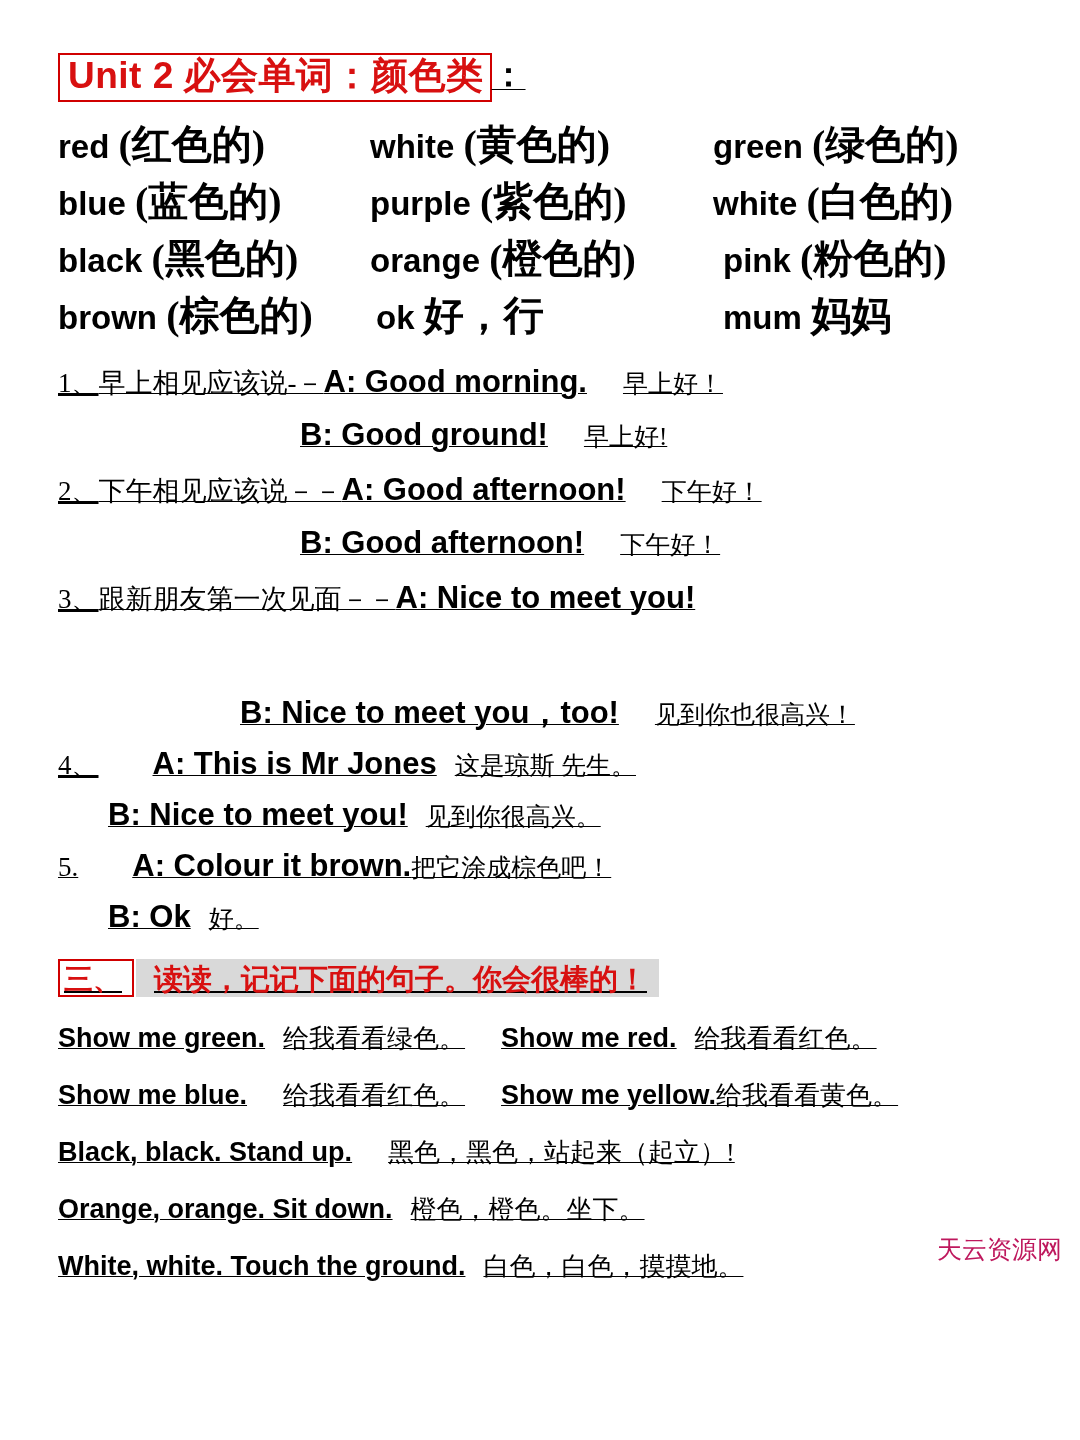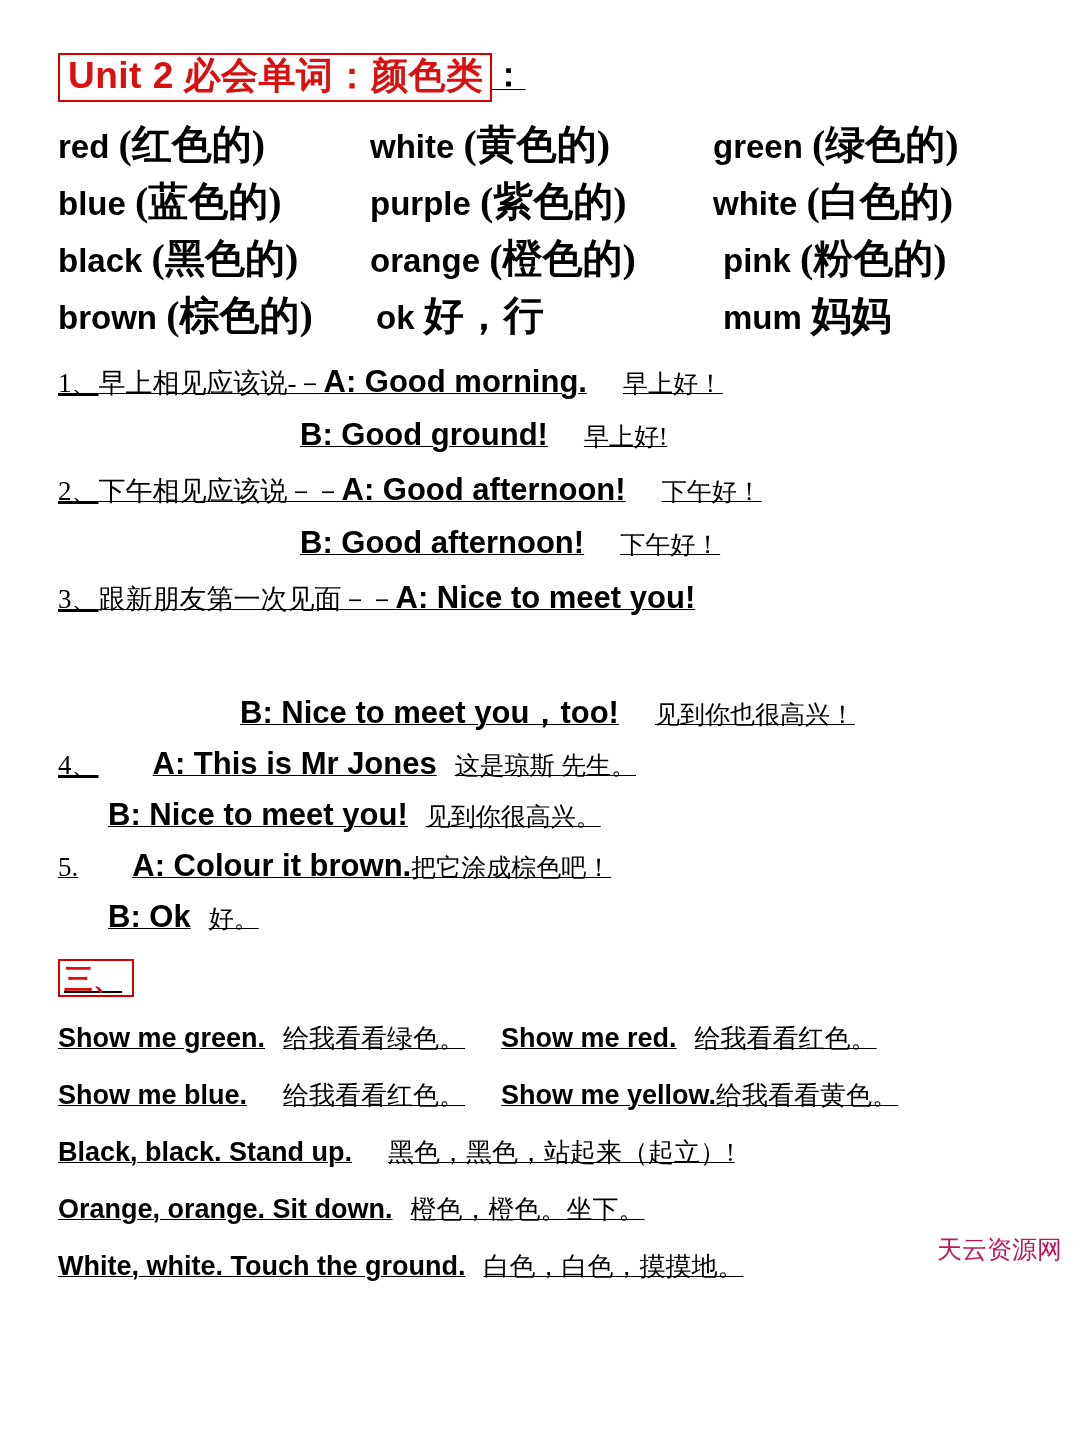--- a/index.html
+++ b/index.html
@@ -221,20 +221,21 @@
 
   <div class="sent" style="margin-top:20px;">
     <span class="num no-ul">5.</span><span class="sp-b"></span><span class="sp-a"></span><span class="en-b">A: Colour it brown.</span><span class="cn-tail">把它涂成棕色吧！</span>
   </div>
   <div class="sent" style="margin-top:20px; margin-left:108px;">
     <span class="en-b">B:   Ok</span><span class="sp-a"></span><span class="cn-tail">好。</span>
   </div>
 
   <div class="sec3" style="margin-top:24px;">
     <span class="sec3-num">三、</span>
+    <span class="sec3-title">读读，记记下面的句子。你会很棒的！</span>
   </div>
 
   <div class="show-row" style="margin-top:10px;">
     <span class="show-en">Show me green.</span><span class="sp-a"></span><span class="show-cn">给我看看绿色。</span><span class="sp-b"></span><span class="show-en">Show me red.</span><span class="sp-a"></span><span class="show-cn">给我看看红色。</span>
   </div>
   <div class="show-row">
     <span class="show-en">Show me blue.</span><span class="sp-b"></span><span class="show-cn">给我看看红色。</span><span class="sp-b"></span><span class="show-en">Show me yellow.</span><span class="show-cn">给我看看黄色。</span>
   </div>
   <div class="show-row">
     <span class="show-en">Black, black. Stand up.</span><span class="sp-b"></span><span class="show-cn">黑色，黑色，站起来（起立）!</span>

